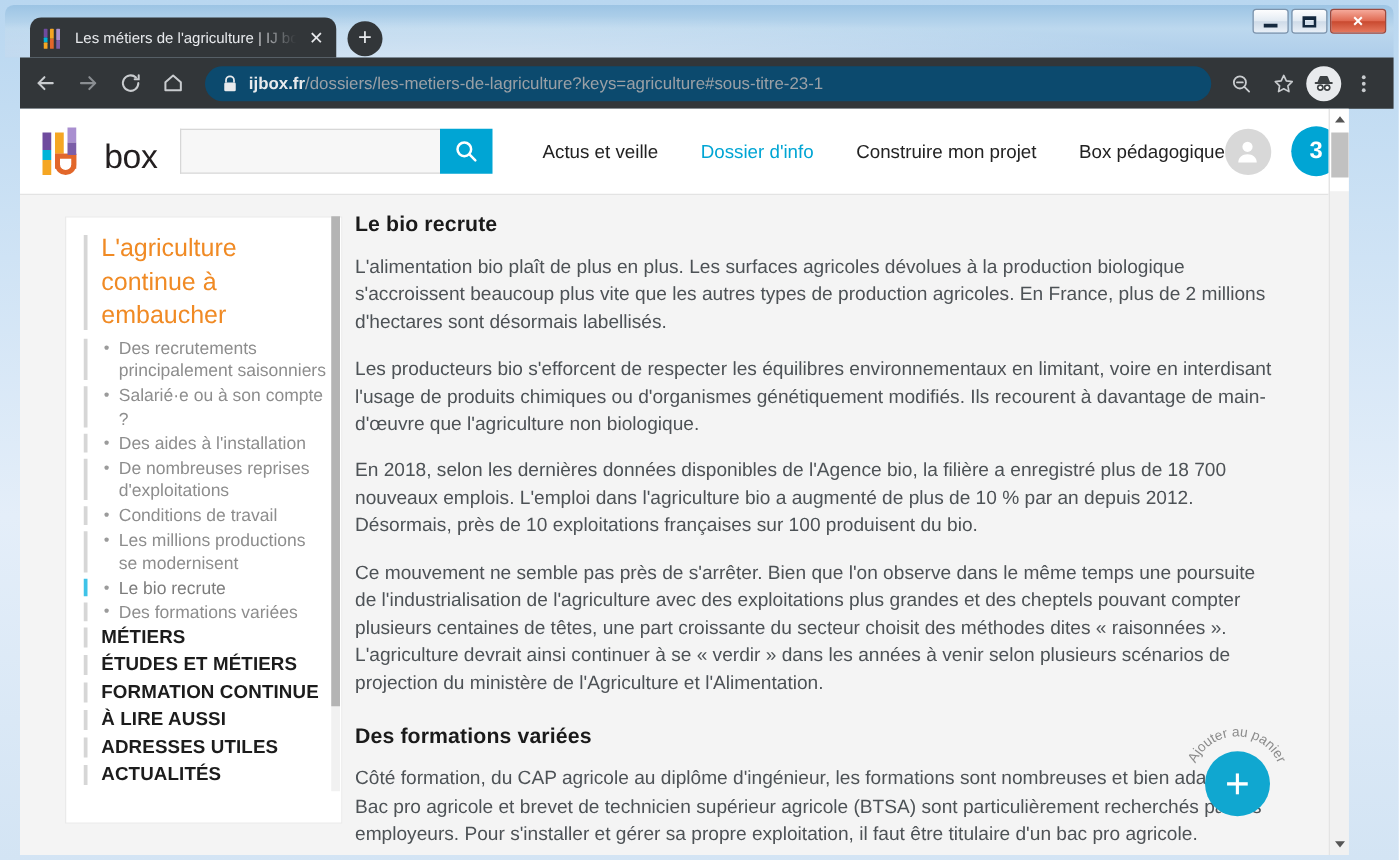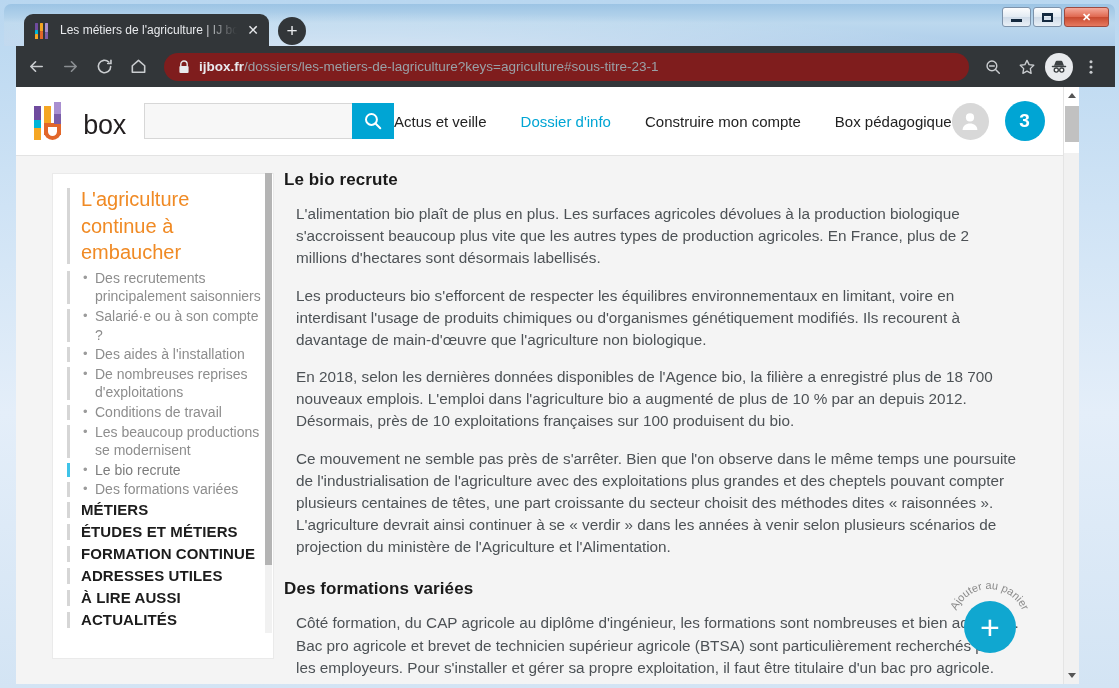--- a/index.html
+++ b/index.html
@@ -115,21 +115,21 @@
   .tb-icon {
     width: 32px; height: 32px; flex: none;
     display: flex; align-items: center; justify-content: center;
     color: #c9cccf;
     border-radius: 50%;
     cursor: pointer;
   }
   #omnibox {
     flex: 1 1 auto;
     height: 28px;
-    background: #7f1d1d;
+    background: #0c4a6e;
     border-radius: 14px;
     display: flex; align-items: center;
     padding: 0 14px;
     gap: 9px;
     margin: 0 6px 0 8px;
     cursor: text;
     overflow: hidden;
   }
   #omnibox-url {
     font-size: 13.5px;
@@ -197,20 +197,21 @@
   #search-button {
     width: 42px; flex: none;
     background: #00a5d4;
     border: none;
     display: flex; align-items: center; justify-content: center;
     cursor: pointer;
   }
   #main-nav {
     display: flex; align-items: center;
     gap: 34px;
+    margin-left: 40px;
     flex: 1 1 auto;
   }
   .nav-link {
     font-size: 15px; color: #222; white-space: nowrap;
     cursor: pointer; text-decoration: none;
   }
   .nav-link.active { color: #00a5d4; }
   #header-actions { display: flex; align-items: center; gap: 16px; flex: none; }
   #user-avatar {
     width: 37px; height: 37px; border-radius: 50%;
@@ -299,21 +300,20 @@
   }
   #article h2 {
     font-size: 17px; color: #1a1a1a; font-weight: bold;
     margin-bottom: 13px; letter-spacing: .1px;
   }
   #article h2.second { margin-top: 21px; }
   #article p {
     font-size: 15.3px; line-height: 1.45;
     color: #4d5256;
     margin-bottom: 15px;
-    margin-left: 12px;
   }
 
   
   #fab {
     position: absolute;
     right: 26px; bottom: 10px;
     width: 95px; height: 95px;
     cursor: pointer;
   }
   #fab-circle {
@@ -479,21 +479,21 @@
             <svg width="20" height="20" viewBox="0 0 22 22" fill="none" stroke="#fff" stroke-width="2.2">
               <circle cx="9.3" cy="9.3" r="6"></circle>
                 <path d="M13.8 13.8 19 19" stroke-linecap="round"></path>
             </svg>
           </button>
         </div>
 
         <nav id="main-nav">
           <a class="nav-link">Actus et veille</a>
           <a class="nav-link active">Dossier d'info</a>
-          <a class="nav-link">Construire mon compte</a>
+          <a class="nav-link">Construire mon projet</a>
           <a class="nav-link">Box pédagogique</a>
         </nav>
 
         <div id="header-actions">
           <div id="user-avatar" title="Mon compte">
             <svg width="24" height="24" viewBox="0 0 24 24" fill="#ffffff">
               <circle cx="12" cy="8.4" r="4.1"></circle>
               <path d="M4.6 21c0-4.1 3.3-6.6 7.4-6.6s7.4 2.5 7.4 6.6z"></path>
             </svg>
           </div>
@@ -504,28 +504,28 @@
       <div id="content-area">
 
         <div id="sidebar-column">
           <div id="sidebar-card">
             <div class="side-item side-current active-orange">L'agriculture continue à embaucher</div>
             <div class="side-item side-sub">Des recrutements principalement saisonniers</div>
             <div class="side-item side-sub">Salarié·e ou à son compte ?</div>
             <div class="side-item side-sub">Des aides à l'installation</div>
             <div class="side-item side-sub">De nombreuses reprises d'exploitations</div>
             <div class="side-item side-sub">Conditions de travail</div>
-            <div class="side-item side-sub">Les beaucoup productions se modernisent</div>
+            <div class="side-item side-sub">Les millions productions se modernisent</div>
             <div class="side-item side-sub is-active active-cyan">Le bio recrute</div>
             <div class="side-item side-sub">Des formations variées</div>
             <div class="side-item side-section">MÉTIERS</div>
             <div class="side-item side-section">ÉTUDES ET MÉTIERS</div>
             <div class="side-item side-section">FORMATION CONTINUE</div>
+            <div class="side-item side-section">À LIRE AUSSI</div>
             <div class="side-item side-section">ADRESSES UTILES</div>
-            <div class="side-item side-section">À LIRE AUSSI</div>
             <div class="side-item side-section">ACTUALITÉS</div>
           </div>
           <div id="sidebar-scroll">
             <div id="sidebar-scroll-thumb"></div>
           </div>
         </div>
 
         <div id="article">
           <h2>Le bio recrute</h2>
           <p>L'alimentation bio plaît de plus en plus. Les surfaces agricoles dévolues à la production biologique s'accroissent beaucoup plus vite que les autres types de production agricoles. En France, plus de 2 millions d'hectares sont désormais labellisés.</p>

